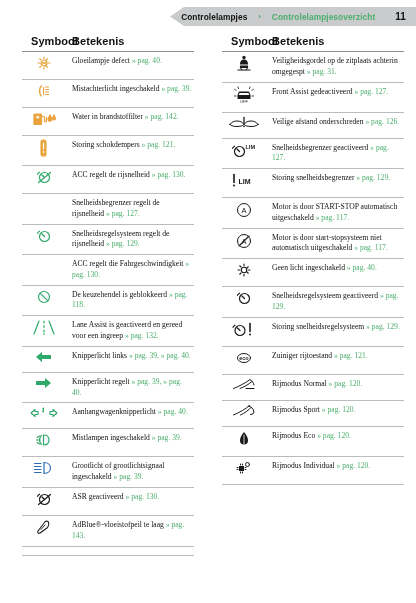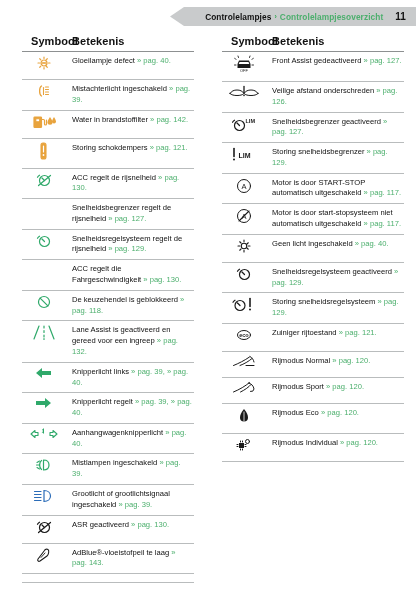--- a/index.html
+++ b/index.html
@@ -15,21 +15,21 @@
   .header{
     position:absolute;left:0;top:7px;width:416px;height:19px;
   }
   .header-band{
     position:absolute;right:0;top:0;height:19px;width:246px;
     background:#c9cbcc;
     clip-path:polygon(14px 0, 100% 0, 100% 100%, 14px 100%, 0 50%);
   }
   .header-text{
     position:absolute;right:10px;top:0;height:19px;
-    display:flex;align-items:center;gap:3px;
+    display:flex;align-items:center;gap:11px;
     font-size:8.3px;letter-spacing:.01em;white-space:nowrap;
   }
   .hdr-chapter{color:#111;font-weight:bold;}
   .hdr-sep{color:#3aa859;font-weight:bold;font-size:7px;}
   .hdr-section{color:#4caf6d;font-weight:bold;}
   .hdr-page{color:#111;font-weight:bold;margin-left:9px;font-size:10px;}
 
   
   .columns{
     position:absolute;left:0;top:33px;width:416px;
@@ -56,21 +56,21 @@
     border-bottom:.9px solid #b9bcbd;
     padding:4px 0 4px 0;
     vertical-align:top;
   }
   table.sym tbody td.cell-sym{
     text-align:center;padding-left:0;padding-right:4px;
     padding-top:3px;
   }
   table.sym tbody td.cell-mean{
     padding-left:3px;padding-right:2px;
-    font-size:7.6px;line-height:1.42;color:#111;
+    font-size:7.6px;line-height:1.42;color:#111;font-family:Liberation Serif, serif;
   }
   .ref{color:#4caf6d;}
 
   
   .ico{display:inline-block;line-height:0;}
   .ico svg{display:block;margin:0 auto;}
 </style>
 </head>
 <body>
 
@@ -241,20 +241,30 @@
             <col>
           </colgroup>
         <thead>
           <tr>
             <th class="h-sym">Symbool</th>
             <th class="h-mean">Betekenis</th>
           </tr>
         </thead>
         <tbody id="tbody-right">
             <tr>
+              <td class="cell-sym"><span class="ico"><svg width="16" height="18" viewBox="0 0 32 36" fill="none" stroke="#1a1a1a" stroke-width="2.2" stroke-linecap="round" stroke-linejoin="round">
+                    <circle cx="16" cy="5" r="3.4" fill="#1a1a1a" stroke="none"></circle>
+                    <path d="M16 9c-5 0-8 4-8 9v8h16v-8c0-5-3-9-8-9z" fill="#1a1a1a" stroke="none"></path>
+                    <path d="M8 20l16 0" stroke="#fff" stroke-width="2"></path>
+                    <path d="M4 30h24" stroke-width="2.4"></path>
+                    <path d="M9 26l3 4M23 26l-3 4" stroke-width="2"></path>
+                  </svg></span></td>
+              <td class="cell-mean"><span>Veiligheidsgordel op de zitplaats achterin omgegespt </span><span class="ref">» pag. 31.</span></td>
+            </tr>
+            <tr>
               <td class="cell-sym"><span class="ico"><svg width="20" height="18" viewBox="0 0 40 36" fill="none" stroke="#1a1a1a" stroke-width="2" stroke-linecap="round" stroke-linejoin="round">
                     <path d="M10 11h20l3 7v8H7v-8z" fill="#1a1a1a" stroke="none"></path>
                     <path d="M11 14h18l1.6 4H9.4z" fill="#fff" stroke="none"></path>
                     <path d="M4 9l-3-3M36 9l3-3M4 20H1M36 20h3M9 5l-1-3M31 5l1-3" stroke-width="1.8"></path>
                     <text x="12" y="34" font-size="8" fill="#1a1a1a" stroke="none" font-family="sans-serif">OFF</text>
                   </svg></span></td>
               <td class="cell-mean"><span>Front Assist gedeactiveerd </span><span class="ref">» pag. 127.</span></td>
             </tr>
             <tr>
               <td class="cell-sym"><span class="ico"><svg width="30" height="14" viewBox="0 0 60 28" fill="none" stroke="#1a1a1a" stroke-width="2" stroke-linecap="round" stroke-linejoin="round">

